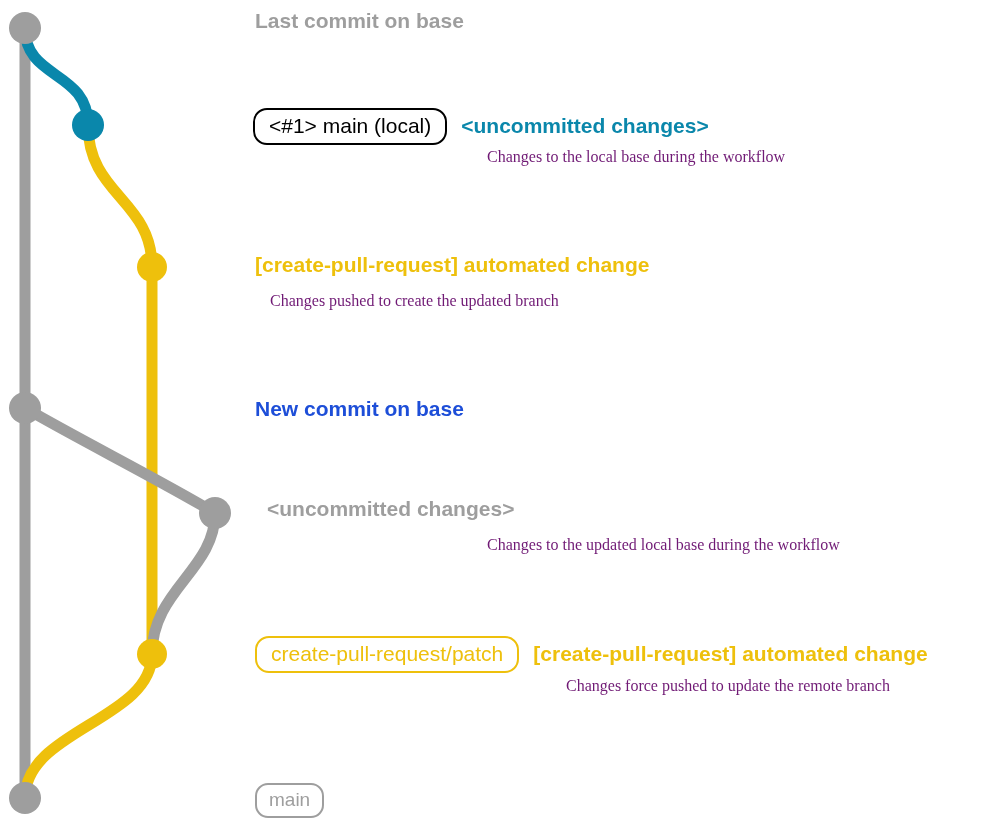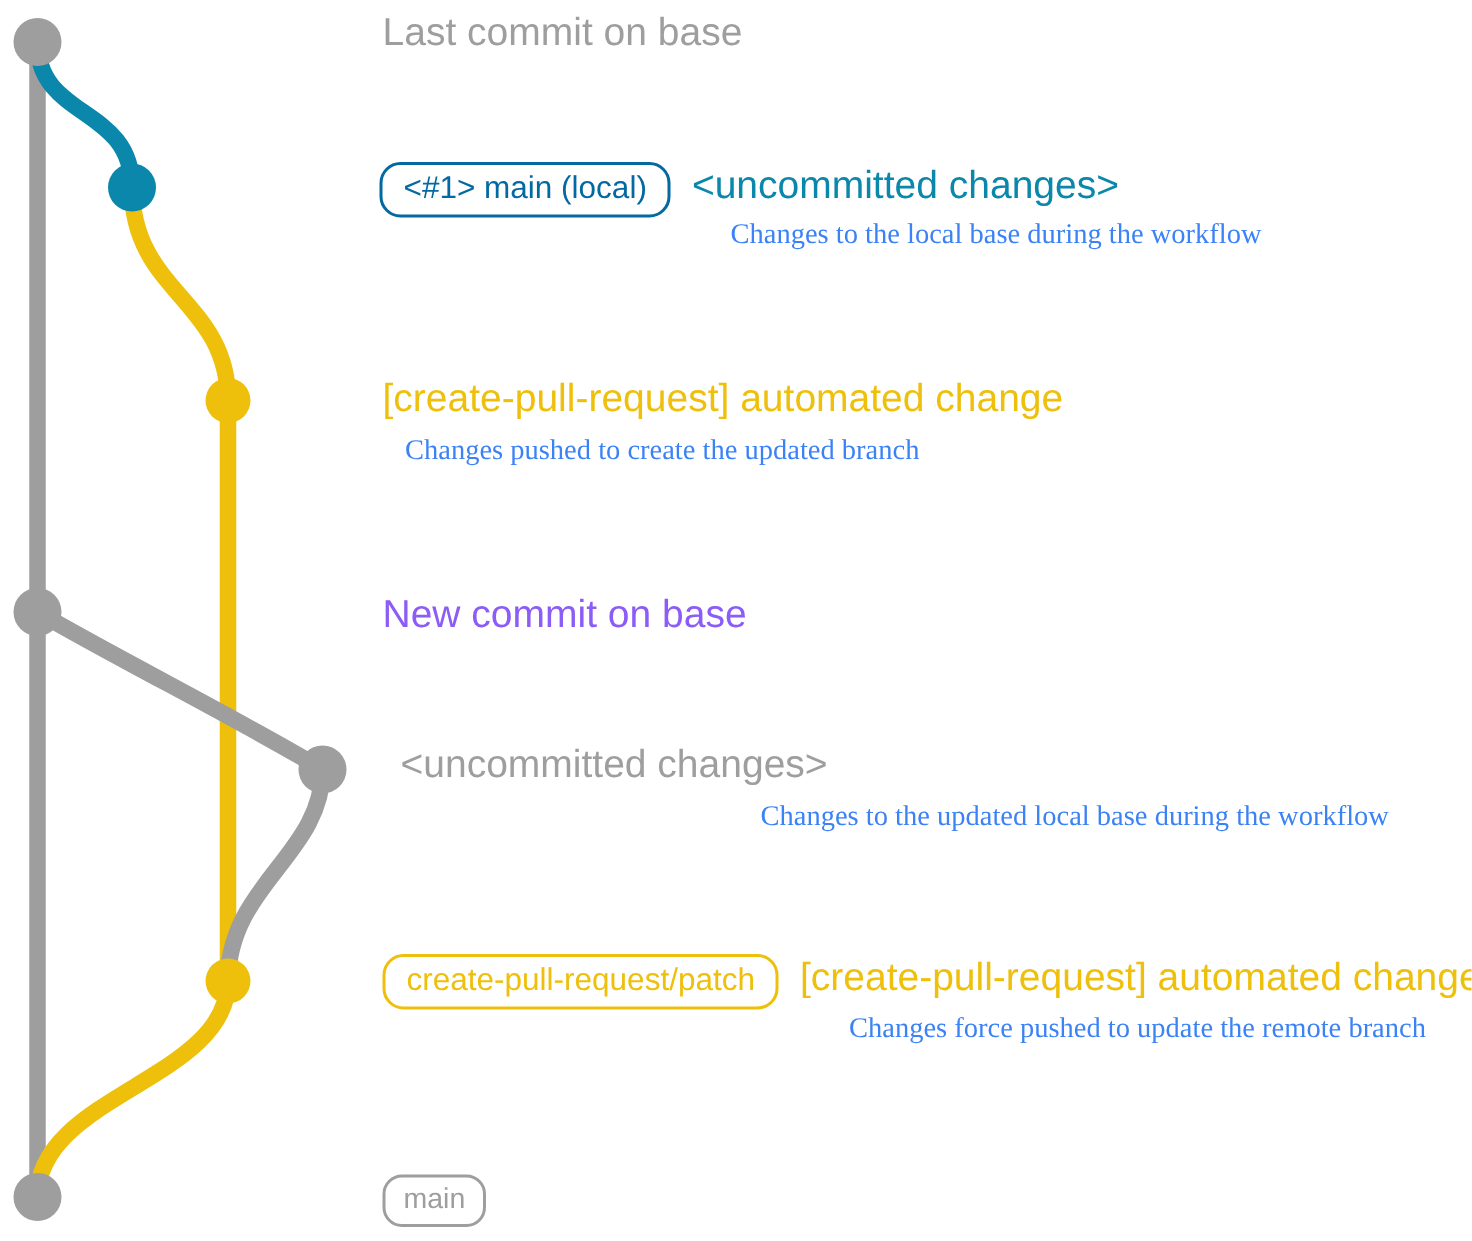--- a/index.html
+++ b/index.html
@@ -25,31 +25,32 @@
   }
 
   .row {
     position: absolute;
     display: flex;
     align-items: baseline;
   }
 
   .commit-title {
     font-family: "Liberation Sans", sans-serif;
-    font-size: 26px;
+    font-size: 21px;
     line-height: 26px;
     white-space: nowrap;
+    font-weight: bold;
   }
 
   .commit-desc {
     position: absolute;
     font-family: "Liberation Serif", serif;
-    font-size: 19px;
+    font-size: 16px;
     line-height: 22px;
-    color: #3b82f6;
+    color: #701a75;
     white-space: nowrap;
   }
 
   .ref-badge {
     display: inline-block;
     border: 2px solid currentColor;
     border-radius: 14px;
     padding: 4px 14px 5px 14px;
     font-family: "Liberation Sans", sans-serif;
     font-size: 21px;
@@ -68,21 +69,21 @@
   .gap-after-badge { margin-left: 14px; }
 
   
   #row-last-commit     { left: 255px; top: 8px; }
   #row-commit-1        { left: 253px; top: 108px; }
   #desc-commit-1       { left: 487px; top: 146px; }
   #row-commit-2        { left: 255px; top: 252px; }
   #desc-commit-2       { left: 270px; top: 290px; }
   #row-new-commit      { left: 255px; top: 396px; }
   #row-commit-3        { left: 253px; top: 496px; }
-  #desc-commit-3       { left: 487px; top: 534px; margin-left: 20px; }
+  #desc-commit-3       { left: 487px; top: 534px; }
   #row-commit-4        { left: 255px; top: 636px; }
   #desc-commit-4       { left: 566px; top: 675px; }
   #row-commit-5        { left: 255px; top: 783px; }
 </style>
 </head>
 <body>
 
 <svg id="graph-canvas" viewBox="0 0 981 827" xmlns="http://www.w3.org/2000/svg">
 
   <path d="M 25 28 L 25 408" fill="none" stroke="#9e9e9e" stroke-width="11" stroke-linecap="round"></path>
@@ -107,32 +108,32 @@
   <circle cx="215" cy="513" r="16" fill="#9e9e9e"></circle>
   <circle cx="152" cy="654" r="15" fill="#eec00c"></circle>
   <circle cx="25" cy="798" r="16" fill="#9e9e9e"></circle>
 </svg>
 
 <div class="row" id="row-last-commit">
   <span class="commit-title" style="color:#9e9e9e">Last commit on base</span>
 </div>
 
 <div class="row" id="row-commit-1">
-  <span class="ref-badge" style="color:#0369a1">&lt;#1&gt; main (local)</span>
+  <span class="ref-badge" style="color:#000000">&lt;#1&gt; main (local)</span>
   <span class="commit-title gap-after-badge" style="color:#0a87ab">&lt;uncommitted changes&gt;</span>
 </div>
 <div class="commit-desc" id="desc-commit-1">Changes to the local base during the workflow</div>
 
 <div class="row" id="row-commit-2">
   <span class="commit-title" style="color:#eec00c">[create-pull-request] automated change</span>
 </div>
 <div class="commit-desc" id="desc-commit-2">Changes pushed to create the updated branch</div>
 
 <div class="row" id="row-new-commit">
-  <span class="commit-title" style="color:#8b5cf6">New commit on base</span>
+  <span class="commit-title" style="color:#1d4ed8">New commit on base</span>
 </div>
 
 <div class="row" id="row-commit-3">
   <span class="commit-title gap-after-badge" style="color:#9e9e9e">&lt;uncommitted changes&gt;</span>
 </div>
 <div class="commit-desc" id="desc-commit-3">Changes to the updated local base during the workflow</div>
 
 <div class="row" id="row-commit-4">
   <span class="ref-badge" style="color:#eec00c">create-pull-request/patch</span>
   <span class="commit-title gap-after-badge" style="color:#eec00c">[create-pull-request] automated change</span>

